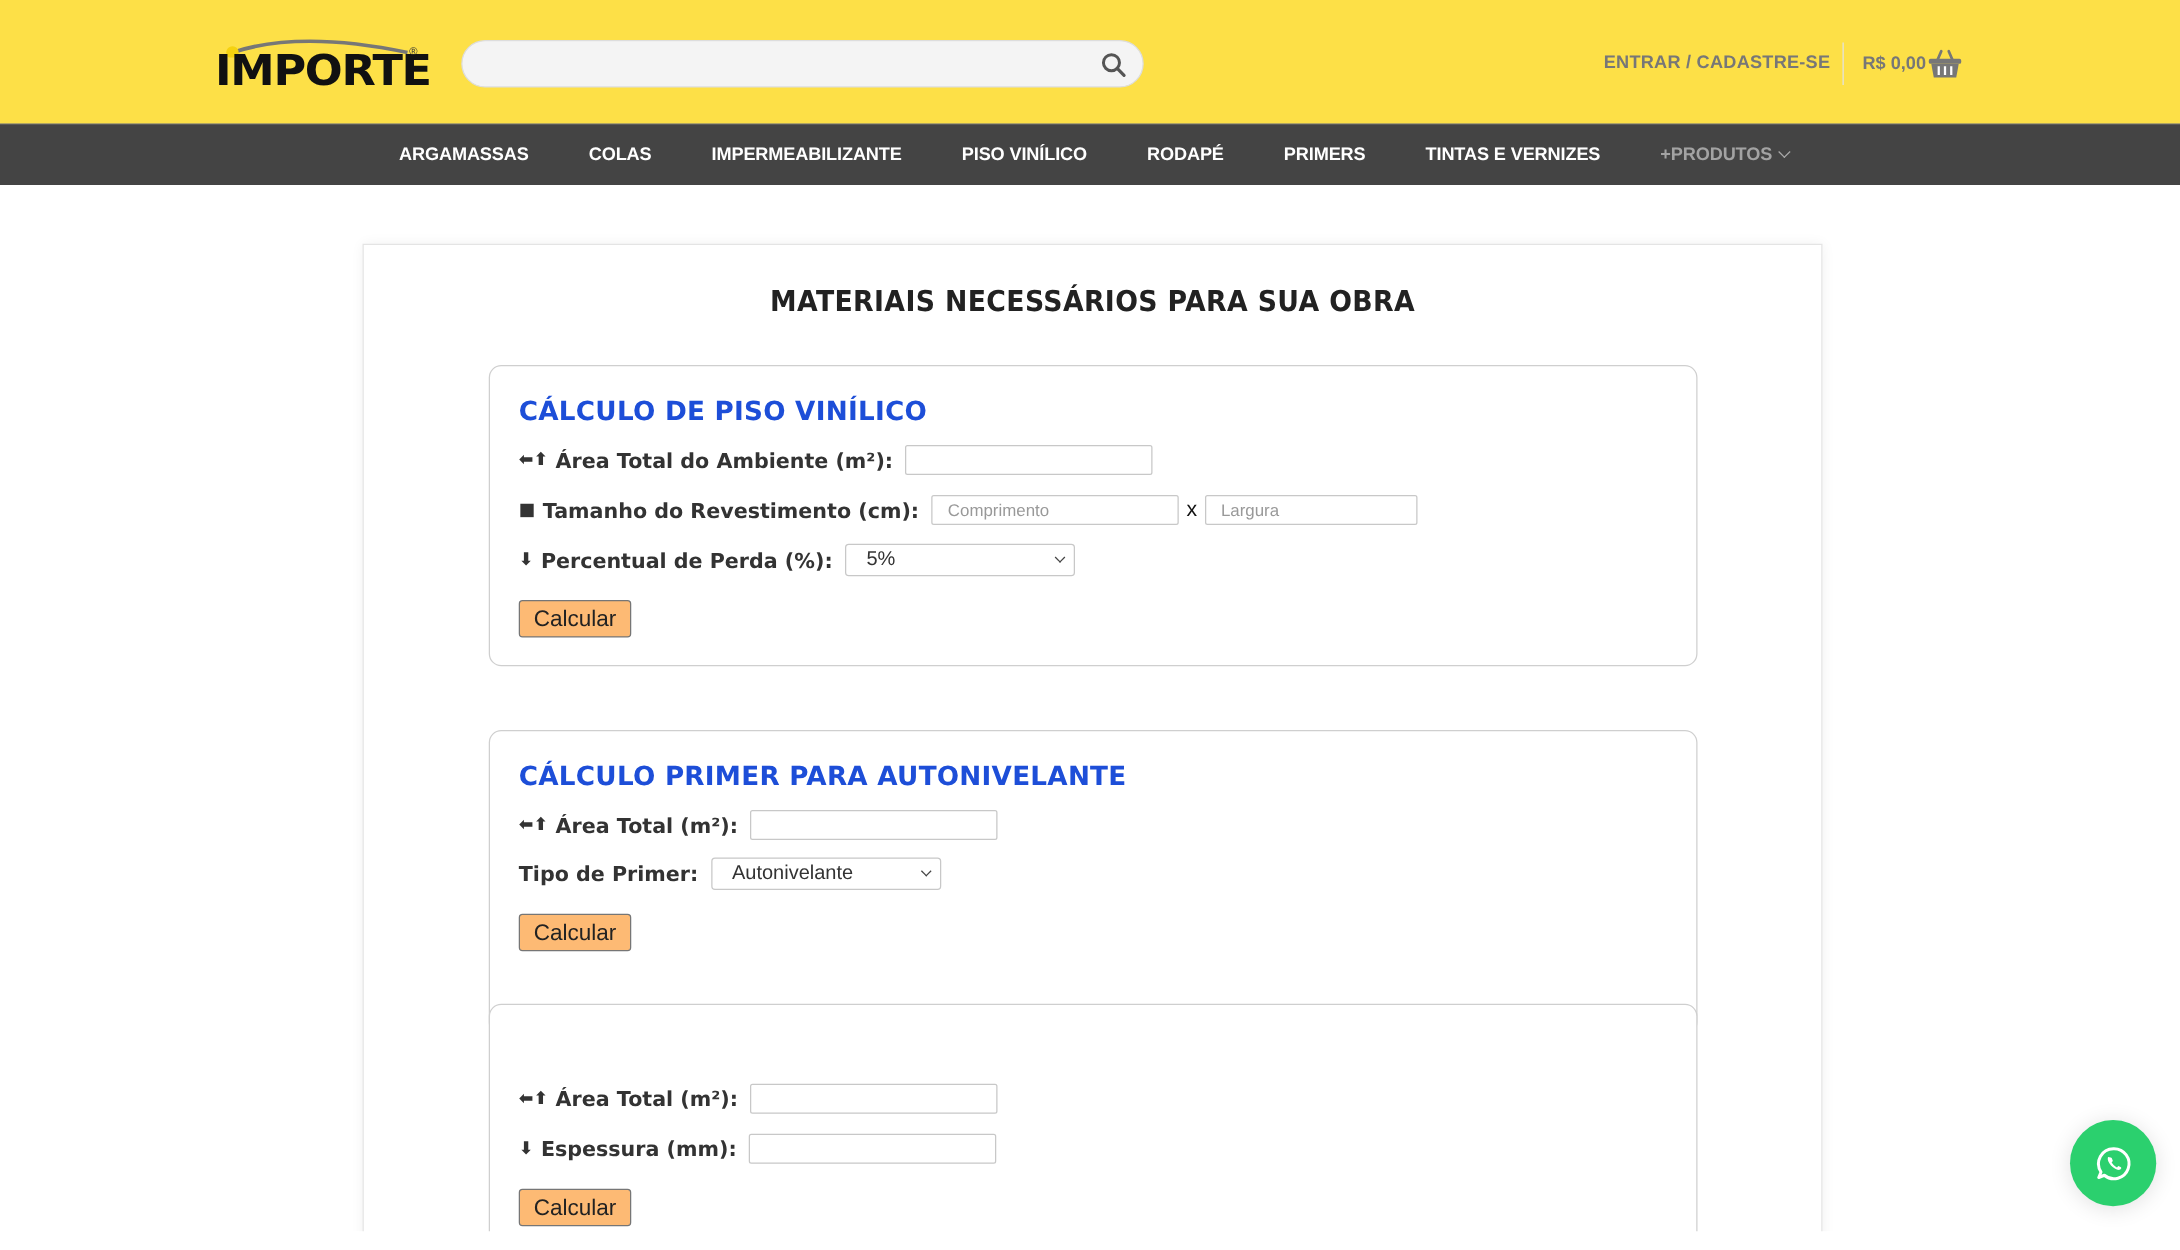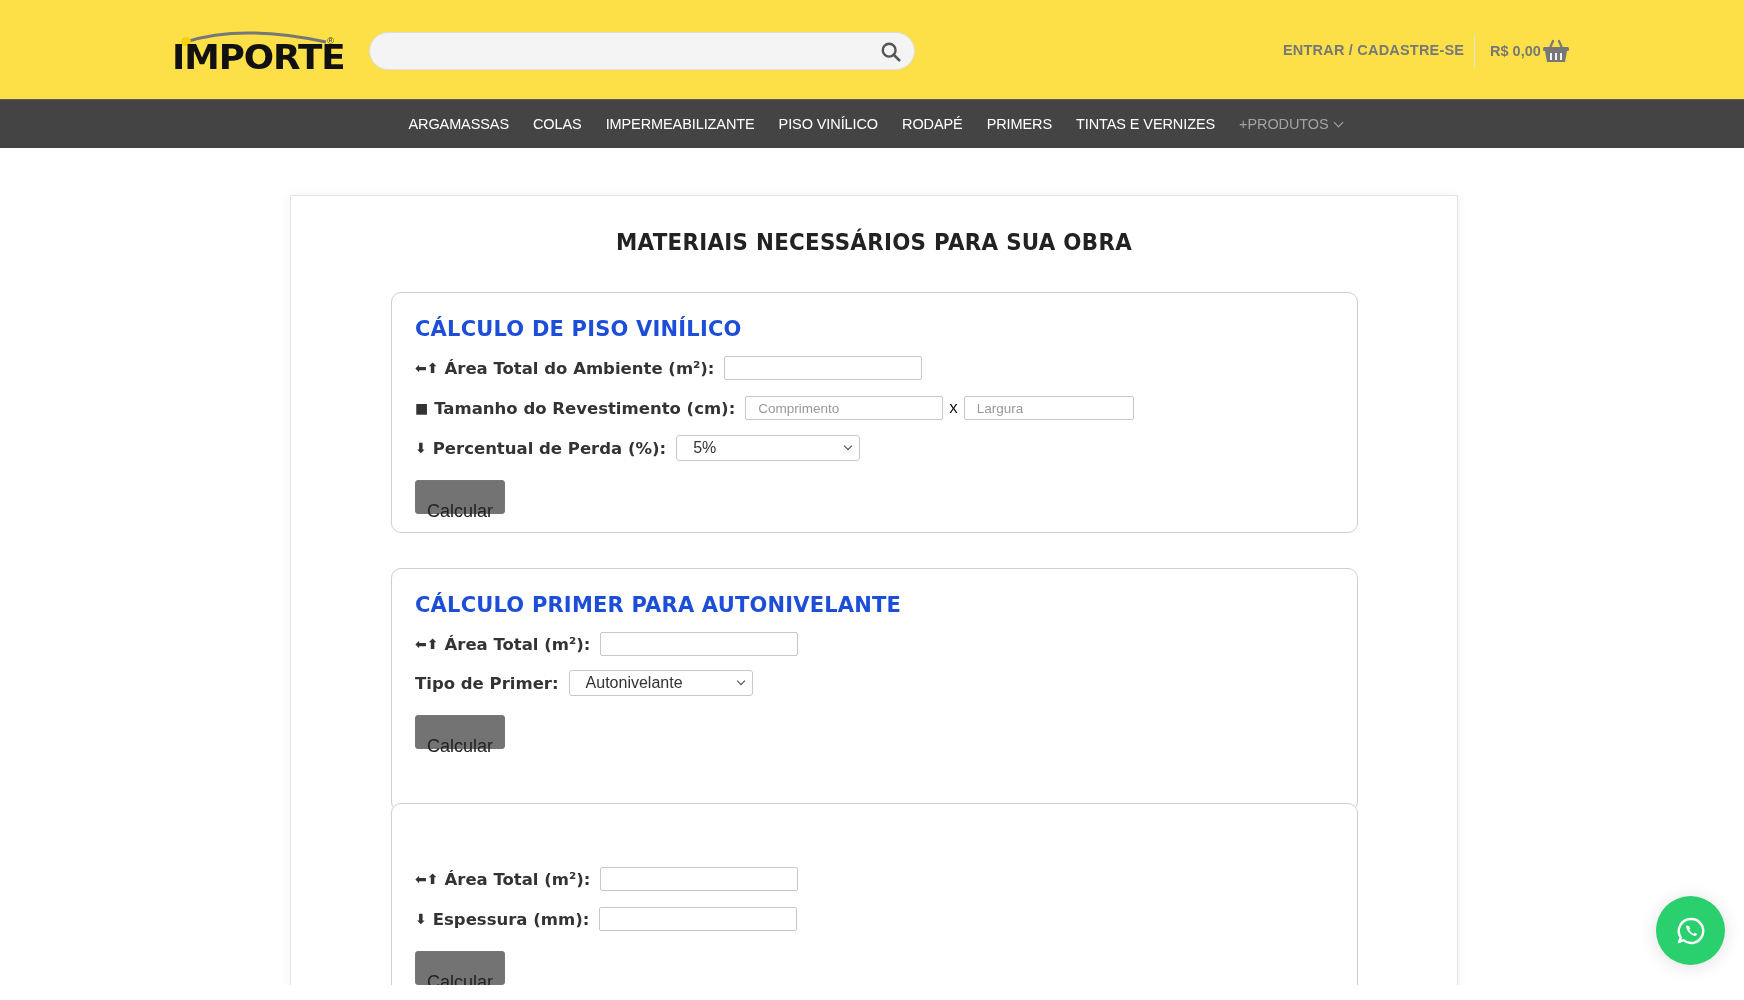--- a/index.html
+++ b/index.html
@@ -20,39 +20,39 @@
 
   .account { position: absolute; left: 1283px; top: 42px; font-family: Liberation Sans, sans-serif; font-weight: bold; font-size: 14.5px; color: #777; letter-spacing: 0.2px; cursor: pointer; }
   .hdr-divider { position: absolute; left: 1474px; top: 34px; width: 1px; height: 34px; background: #e2e2e2; }
   .cart { position: absolute; left: 1490px; top: 36px; height: 30px; display: flex; align-items: center; cursor: pointer; }
   .cart-total { font-weight: bold; font-size: 14.5px; color: #777; margin-right: 1px; }
   .cart-icon { width: 28px; height: 26px; }
 
   
   .nav { position: absolute; left: 0; top: 99px; width: 1744px; height: 49px; background: #444444; border-top: 1px solid #5a5a5a; }
   .nav ul { list-style: none; display: flex; justify-content: center; align-items: center; height: 48px; padding-left: 6px; }
-  .nav li { margin: 0 12px; font-family: "Liberation Sans", sans-serif; font-weight: normal; font-size: 14.5px; color: #ffffff; cursor: pointer; letter-spacing: -0.1px; white-space: nowrap; }
+  .nav li { margin: 0 24px; font-family: "Liberation Sans", sans-serif; font-weight: bold; font-size: 14.5px; color: #ffffff; cursor: pointer; letter-spacing: -0.1px; white-space: nowrap; }
   .nav li.muted { color: #a3a3a3; }
   .nav .chev { display: inline-block; width: 7px; height: 7px; border-right: 1.5px solid #aaa; border-bottom: 1.5px solid #aaa; transform: rotate(45deg); margin-left: 6px; position: relative; top: -3px; }
 
   
   .page { position: absolute; left: 290px; top: 195px; width: 1168px; height: 820px; background: #fff; border: 1px solid #e4e4e4; box-shadow: 0 0 10px rgba(0,0,0,0.06); }
   .page-title { position: absolute; left: 0; top: 33px; width: 100%; text-align: center; font-family: "DejaVu Sans", sans-serif; font-weight: bold; font-size: 23px; color: #222; letter-spacing: 0.3px; transform: scaleX(0.93); }
 
   .card { position: absolute; left: 100px; width: 967px; background: #fff; border: 1px solid #cfcfcf; border-radius: 10px; }
   .card h2 { position: absolute; left: 23px; top: 24px; font-family: "DejaVu Sans", sans-serif; font-weight: bold; font-size: 21px; color: #1d4ed8; letter-spacing: 0.2px; }
   .row { position: absolute; left: 23px; display: flex; align-items: center; font-family: "DejaVu Sans", sans-serif; font-weight: bold; font-size: 16.5px; color: #333; white-space: nowrap; }
   .row .ico { display: inline-block; margin-right: 6px; font-size: 14px; color: #333; }
   .row label { margin-right: 10px; }
   .field { height: 24px; border: 1px solid #c8c8c8; border-radius: 2px; background: #fff; font-family: "Liberation Sans", sans-serif; font-size: 13.5px; padding: 0 12px; color: #333; outline: none; }
   .field::placeholder { color: #999; }
   .times { font-family: "Liberation Sans", sans-serif; font-size: 17px; font-weight: normal; color: #111; margin: 0 6px; }
   .select { height: 26px; border: 1px solid #c8c8c8; border-radius: 3px; background: #fff; font-family: "Liberation Sans", sans-serif; font-size: 16px; color: #333; font-weight: normal; padding: 0 16px; display: flex; align-items: center; justify-content: space-between; cursor: pointer; }
   .select .sel-chev { display: inline-block; width: 6px; height: 6px; border-right: 1.5px solid #444; border-bottom: 1.5px solid #444; transform: rotate(45deg); margin-left: 8px; position: relative; top: -2px; right: -8px; }
-  .btn { position: absolute; left: 23px; height: 30px; padding: 16px 11px; background: #737373; border: 1px solid #767676; border-radius: 3px; font-family: "Liberation Sans", sans-serif; font-size: 18px; color: #222; cursor: pointer; line-height: 28px; }
+  .btn { position: absolute; left: 23px; height: 30px; padding: 0 11px; background: #fdba74; border: 1px solid #767676; border-radius: 3px; font-family: "Liberation Sans", sans-serif; font-size: 18px; color: #222; cursor: pointer; line-height: 28px; }
 
   
   .bottom-strip { position: absolute; left: 0; top: 985px; width: 1744px; height: 15px; background: #ffffff; }
 
   
   .whatsapp { position: absolute; left: 1656px; top: 896px; width: 69px; height: 69px; border-radius: 50%; background: #2bd06e; box-shadow: 0 2px 18px rgba(0,0,0,0.12); display: flex; align-items: center; justify-content: center; cursor: pointer; }
   .whatsapp svg { width: 32px; height: 32px; }
 </style>
 </head>
 <body>
@@ -123,21 +123,21 @@
       <span class="ico">⬇</span>
       <label>Percentual de Perda (%):</label>
       <div class="select" style="width:184px;">
         <span>5%</span>
         <span class="sel-chev"></span>
       </div>
     </div>
     <button class="btn" style="top:187px;">Calcular</button>
   </div>
 
-  <div class="card" style="top:372px;height:244px;">
+  <div class="card" style="top:388px;height:244px;">
     <h2>CÁLCULO PRIMER PARA AUTONIVELANTE</h2>
     <div class="row" style="top:63px;">
       <span class="ico">⬅⬆</span>
       <label>Área Total (m²):</label>
       <input class="field" style="width: 198px;" type="text">
     </div>
     <div class="row" style="top:101px;">
       <label>Tipo de Primer:</label>
       <div class="select" style="width:184px;">
         <span>Autonivelante</span>

